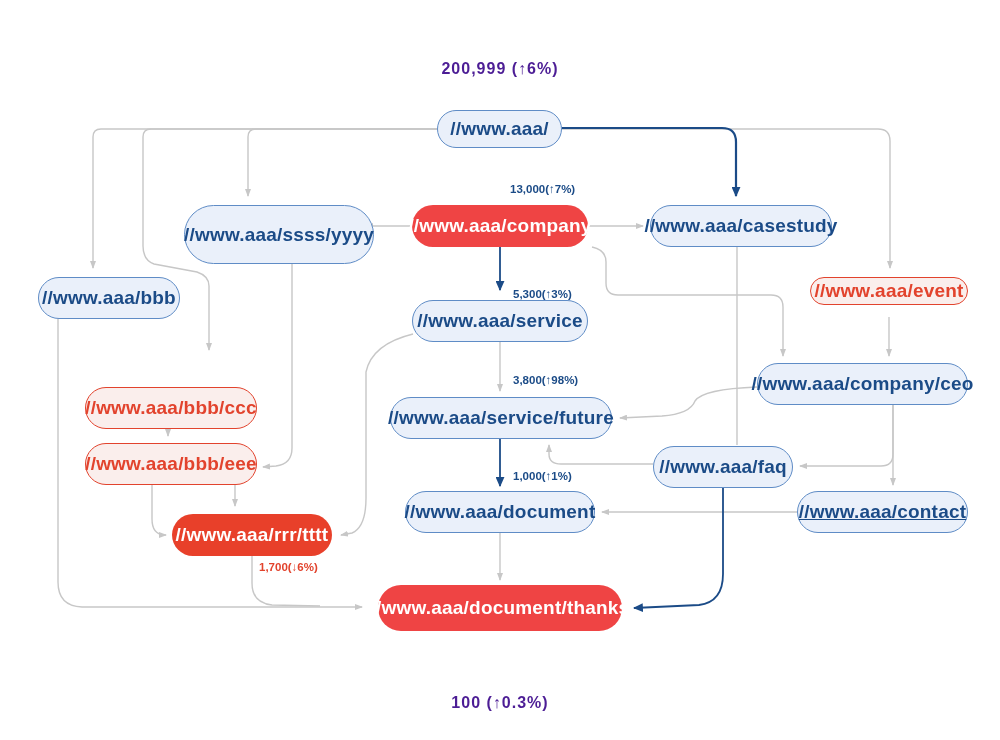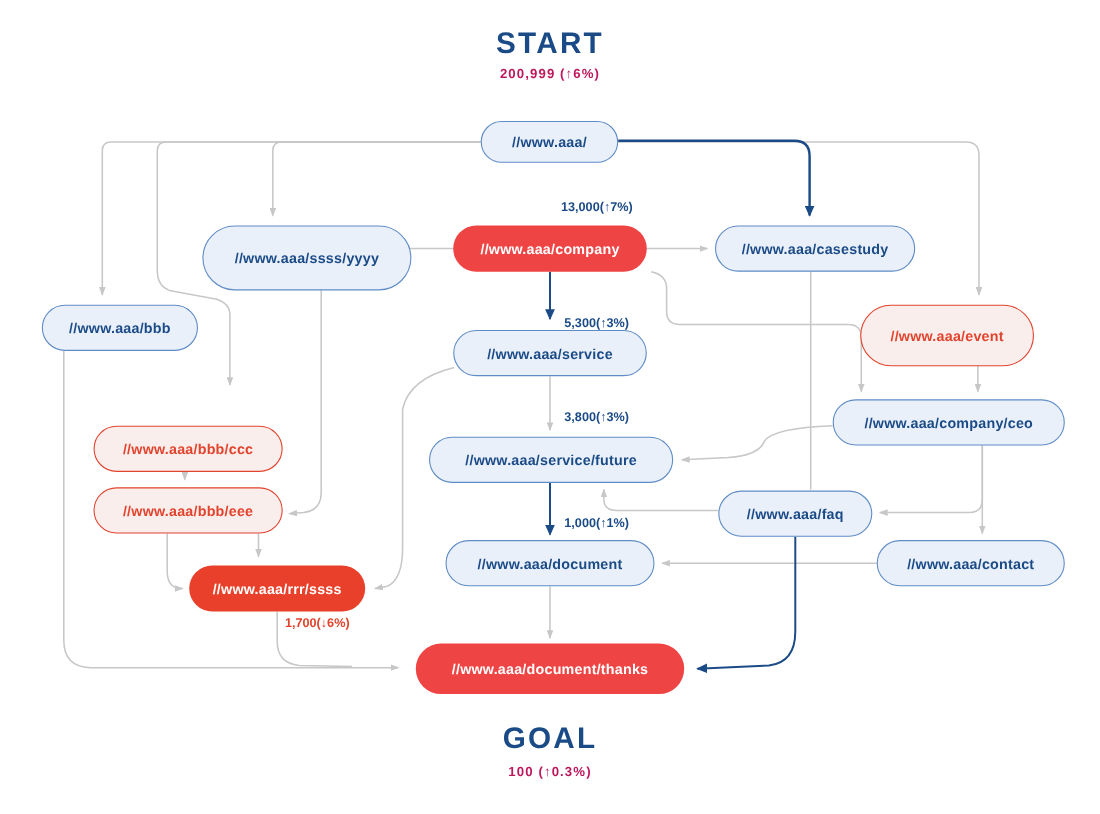--- a/index.html
+++ b/index.html
@@ -2,39 +2,38 @@
 <html><head>
 <meta charset="utf-8">
 <style>
   html,body{margin:0;padding:0;background:#ffffff;}
   body{width:1000px;height:740px;position:relative;overflow:hidden;
        font-family:"Liberation Sans","DejaVu Sans",sans-serif;}
   .canvas{position:absolute;inset:0;}
   #edge-svg{position:absolute;left:0;top:0;width:1000px;height:740px;}
   .hdr{position:absolute;left:0;right:0;text-align:center;font-weight:bold;}
   .hdr.big{font-size:27px;letter-spacing:2px;color:#1b4b87;}
-  .hdr.sub{font-size:12px;letter-spacing:1px;color:#be185d;}
+  .hdr.sub{font-size:16px;letter-spacing:1px;color:#4c1d95;}
   .node{position:absolute;box-sizing:border-box;border-radius:999px;
         display:flex;align-items:center;justify-content:center;
-        font-weight:bold;font-size:13px;letter-spacing:.2px;white-space:nowrap;
+        font-weight:bold;font-size:19px;letter-spacing:.2px;white-space:nowrap;
         cursor:pointer;}
   .node.default{background:#eaf0fa;border:1.5px solid #5f8cc6;color:#1b4b87;}
   .node.primary{background:#ef4444;color:#ffffff;border:none;}
   .node.alert{background:#faeeec;border:1.5px solid #e2432d;color:#e2432d;}
   .node.alert-solid{background:#e8402a;color:#ffffff;border:none;}
   .edge-label{position:absolute;font-size:11.5px;font-weight:bold;white-space:nowrap;}
   .edge-label.navy{color:#1b4b87;}
   .edge-label.red{color:#e2432d;}
 </style>
 </head>
 <body>
 
 <div class="canvas">
 
-  <div class="hdr big" style="top:24px;">START</div>
   <div class="hdr sub" style="top:60px;">200,999 (↑6%)</div>
 
   <svg id="edge-svg" width="1000" height="740" viewBox="0 0 1000 740" xmlns="http://www.w3.org/2000/svg">
     <defs>
       <marker id="arrow-gray" viewBox="0 0 8 6" refX="7" refY="3" markerWidth="8" markerHeight="6" markerUnits="userSpaceOnUse" orient="auto">
         <path d="M0,0 L8,3 L0,6 Z" fill="#c7c7c7"></path>
       </marker>
       <marker id="arrow-navy" viewBox="0 0 9 8" refX="8" refY="4" markerWidth="10" markerHeight="9" markerUnits="userSpaceOnUse" orient="auto">
         <path d="M0,0 L9,4 L0,8 Z" fill="#1b4b87"></path>
       </marker>
@@ -69,35 +68,34 @@
         <path d="M723,488 V574 Q723,602 699,605 L634,608" fill="none" stroke="#1b4b87" stroke-width="1.8" marker-end="url(#arrow-navy)"></path>
       </g>
   </svg>
 
   <div id="nodes">
       <div class="node default" style="left: 437px; top: 110px; width: 125px; height: 38px;">//www.aaa/</div>
       <div class="node default" style="left: 184px; top: 205px; width: 190px; height: 59px;">//www.aaa/ssss/yyyy</div>
       <div class="node primary" style="left: 412px; top: 205px; width: 176px; height: 42px;">//www.aaa/company</div>
       <div class="node default" style="left: 650px; top: 205px; width: 182px; height: 42px;">//www.aaa/casestudy</div>
       <div class="node default" style="left: 38px; top: 277px; width: 142px; height: 42px;">//www.aaa/bbb</div>
-      <div class="node alert" style="left: 782px; top: 277px; width: 158px; height: 56px;">//www.aaa/event</div>
+      <div class="node alert" style="left: 810px; top: 277px; width: 158px; height: 28px;">//www.aaa/event</div>
       <div class="node alert" style="left: 85px; top: 359px; width: 172px; height: 42px; margin-top: 28px;">//www.aaa/bbb/ccc</div>
       <div class="node default" style="left: 412px; top: 300px; width: 176px; height: 42px;">//www.aaa/service</div>
       <div class="node default" style="left: 757px; top: 363px; width: 211px; height: 42px;">//www.aaa/company/ceo</div>
       <div class="node default" style="left: 390px; top: 397px; width: 222px; height: 42px;">//www.aaa/service/future</div>
       <div class="node alert" style="left: 85px; top: 443px; width: 172px; height: 42px;">//www.aaa/bbb/eee</div>
       <div class="node default" style="left: 653px; top: 446px; width: 140px; height: 42px;">//www.aaa/faq</div>
-      <div class="node alert-solid" style="left: 172px; top: 514px; width: 160px; height: 42px;">//www.aaa/rrr/ssss</div>
+      <div class="node alert-solid" style="left: 172px; top: 514px; width: 160px; height: 42px;">//www.aaa/rrr/tttt</div>
       <div class="node default" style="left: 405px; top: 491px; width: 190px; height: 42px;">//www.aaa/document</div>
-      <div class="node default" style="left: 797px; top: 491px; width: 171px; height: 42px;">//www.aaa/contact</div>
+      <div class="node default" style="left: 797px; top: 491px; width: 171px; height: 42px; text-decoration: underline;">//www.aaa/contact</div>
       <div class="node primary" style="left: 378px; top: 585px; width: 244px; height: 46px;">//www.aaa/document/thanks</div>
     </div>
   <div id="labels">
       <div class="edge-label navy" style="left: 510px; top: 183px;">13,000(↑7%)</div>
       <div class="edge-label navy" style="left: 513px; top: 288px;">5,300(↑3%)</div>
-      <div class="edge-label navy" style="left: 513px; top: 374px;">3,800(↑3%)</div>
+      <div class="edge-label navy" style="left: 513px; top: 374px;">3,800(↑98%)</div>
       <div class="edge-label navy" style="left: 513px; top: 470px;">1,000(↑1%)</div>
       <div class="edge-label red" style="left: 259px; top: 561px;">1,700(↓6%)</div>
     </div>
 
-  <div class="hdr big" style="top:656px;">GOAL</div>
   <div class="hdr sub" style="top:694px;">100 (↑0.3%)</div>
 </div>
 
 </body></html>

